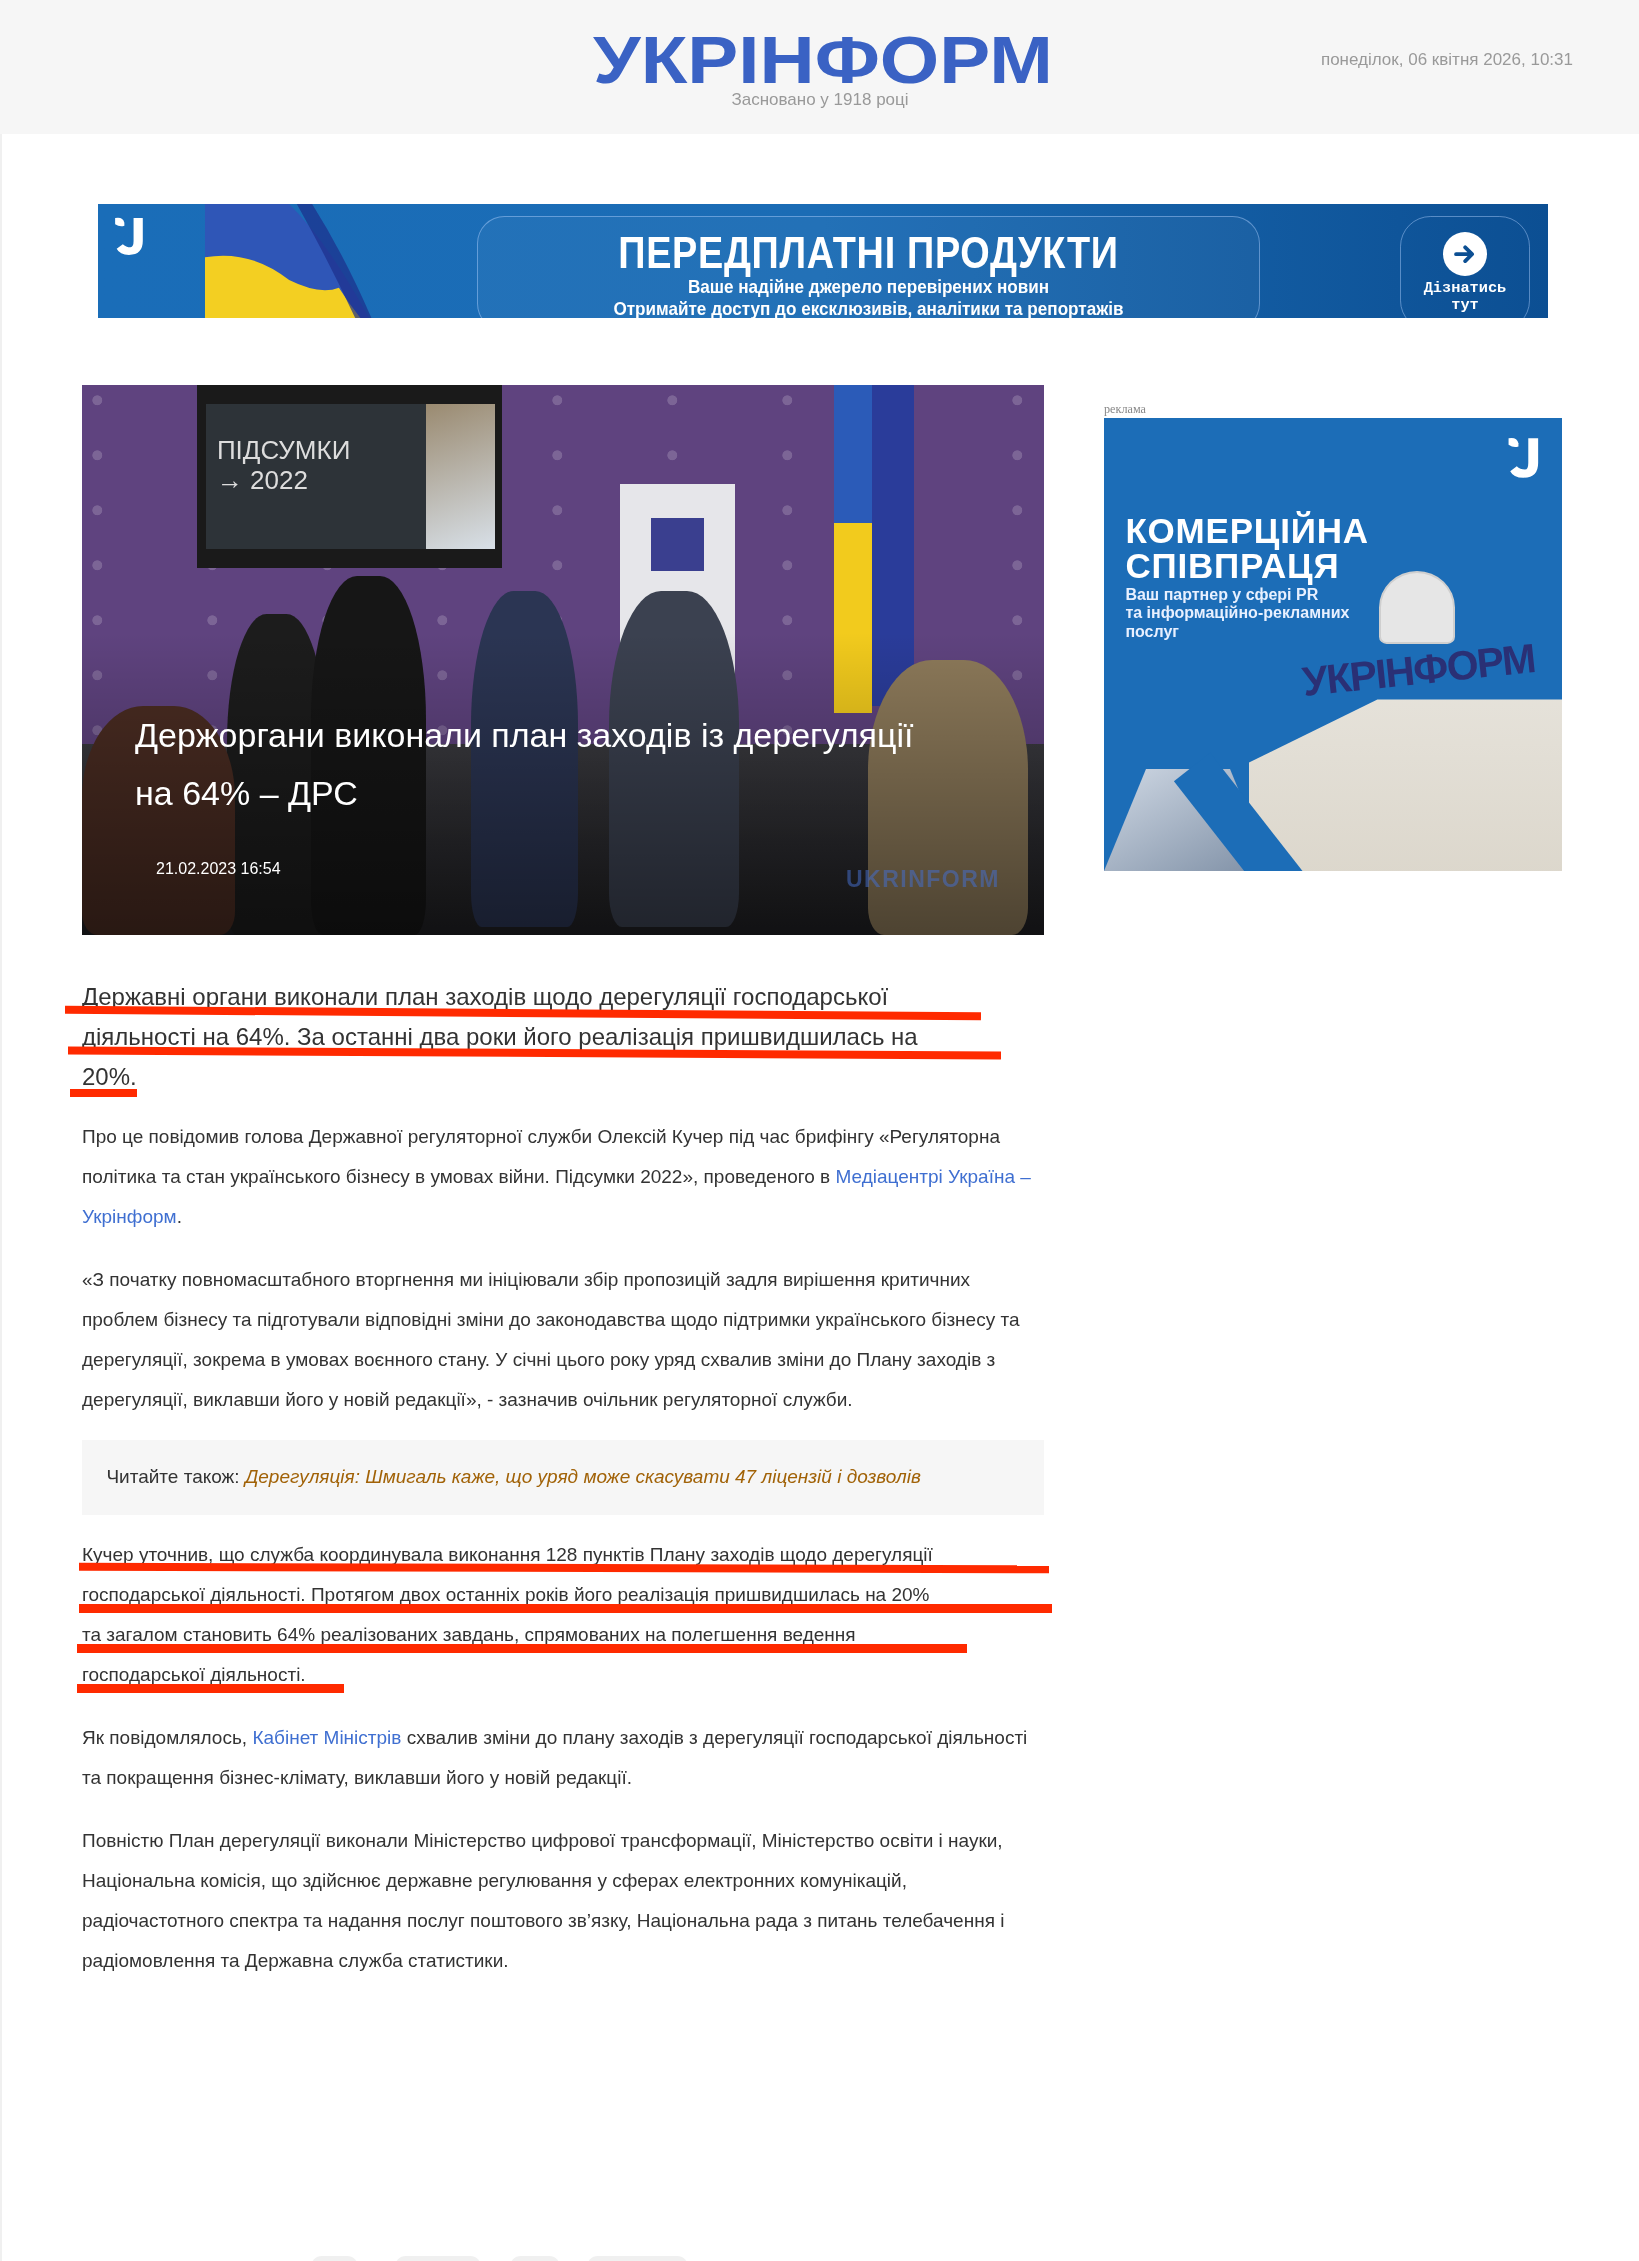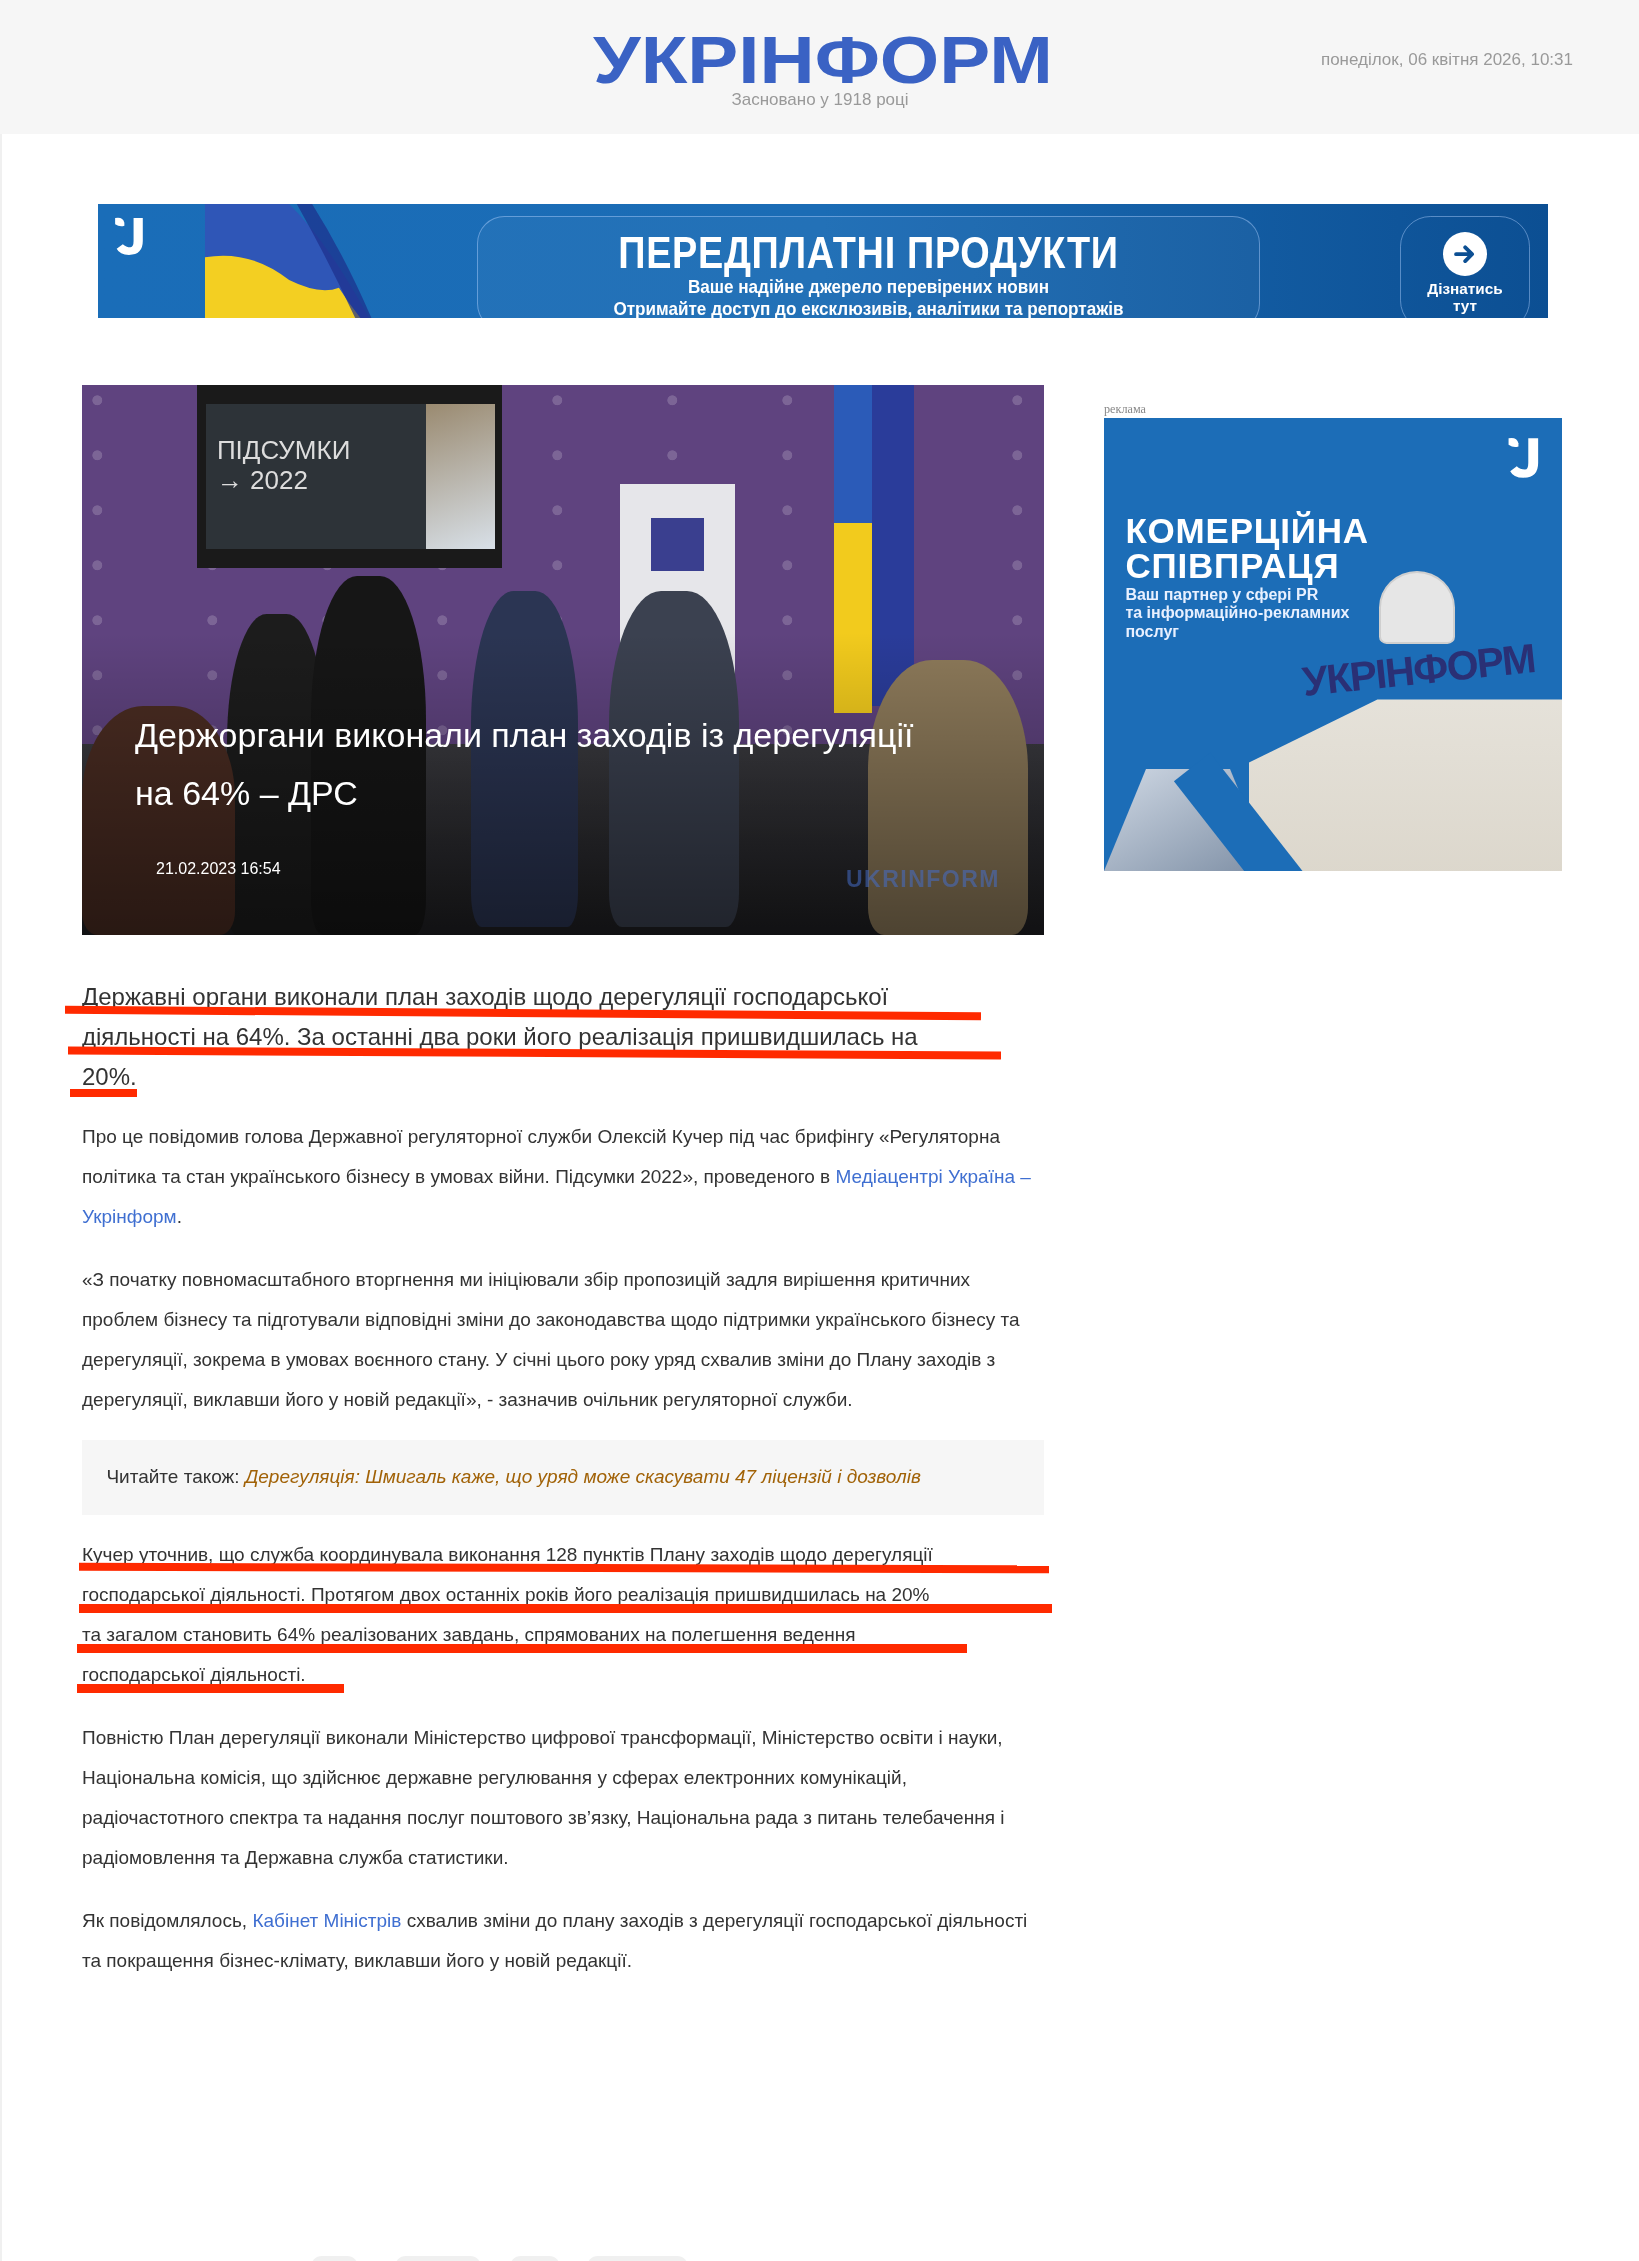--- a/index.html
+++ b/index.html
@@ -18,21 +18,21 @@
     background: linear-gradient(90deg, #1a6db8 0%, #1b6cb5 50%, #0c4f93 100%); overflow: hidden; cursor: pointer; }
   .tb-logo { position: absolute; left: 13.7px; top: 10.7px; width: 37px; height: 43px; }
   .tb-flag { position: absolute; left: 107px; top: 0; width: 176px; height: 137px; }
   .tb-pill { position: absolute; left: 379px; top: 11.5px; width: 783px; height: 115px; border: 1.5px solid rgba(180,210,255,0.45); border-radius: 27.5px;
     background: rgba(255,255,255,0.04); text-align: center; color: #fff; }
   .tb-title { font-size: 44px; font-weight: bold; letter-spacing: 0.8px; margin-top: 13.7px; line-height: 46px; transform: scaleX(0.86); }
   .tb-sub { font-size: 19px; font-weight: bold; line-height: 21.4px; transform: scaleX(0.9); }
   .tb-cta { position: absolute; left: 1302px; top: 11.5px; width: 130px; height: 115px; border: 1.5px solid rgba(180,210,255,0.45); border-radius: 30.5px; text-align: center; color: #fff; }
   .tb-cta-circle { width: 44px; height: 44px; border-radius: 50%; background: #fff; margin: 15.3px auto 4.6px; position: relative; }
   .tb-cta-circle svg { position: absolute; left: 10px; top: 10px; width: 24.4px; height: 24.4px; }
-  .tb-cta-label { font-size: 15.3px; font-weight: bold; line-height: 17px; }
+  .tb-cta-label { font-size: 15.3px; font-weight: bold; line-height: 17px; font-family: Liberation Mono, monospace; }
 
   .hero { position: absolute; left: 82px; top: 385px; width: 962px; height: 550px; overflow: hidden;
     background: linear-gradient(180deg, #5a3f7a 0%, #5b4079 40%, #3c3a44 60%, #24232a 100%); }
   .hero-wall { position: absolute; left: 0; top: 0; width: 962px; height: 382px;
     background-color: #5f437f;
     background-image: radial-gradient(circle at 15.3px 15.3px, rgba(255,255,255,0.18) 4.6px, transparent 5.3px);
     background-size: 115px 55px; }
   .hero-screen { position: absolute; left: 115px; top: 0; width: 305px; height: 183px; background: #1a1a1a; }
   .hero-screen-inner { position: absolute; left: 9.2px; top: 19px; width: 220px; height: 145px; background: #2d3338; color: #ddd; }
   .hero-screen-inner span { display: block; font-size: 26px; padding-left: 10.7px; line-height: 30.5px; }
@@ -181,23 +181,23 @@
     <a class="ra-link">Дерегуляція: Шмигаль каже, що уряд може скасувати 47 ліцензій і дозволів</a>
   </div>
 
   <div class="hl-block">
     <span class="hl-line"><span>Кучер уточнив, що служба координувала виконання 128 пунктів Плану заходів щодо дерегуляції</span><i class="mark" style="left:-3.1px;top:29px;width:970px;transform:rotate(0.15deg)"></i></span>
     <span class="hl-line"><span>господарської діяльності. Протягом двох останніх років його реалізація пришвидшилась на 20%</span><i class="mark" style="left:-3.1px;top:29px;width:973px;"></i></span>
     <span class="hl-line"><span>та загалом становить 64% реалізованих завдань, спрямованих на полегшення ведення</span><i class="mark" style="left:-4.6px;top:29px;width:890px;"></i></span>
     <span class="hl-line"><span>господарської діяльності.</span><i class="mark" style="left:-4.6px;top:29px;width:267px;"></i></span>
   </div>
 
+  <p class="para"><span>Як повідомлялось, </span><a class="link">Кабінет Міністрів</a><span> схвалив зміни до плану заходів з дерегуляції господарської діяльності та покращення бізнес-клімату, виклавши його у новій редакції.</span></p>
+
   <p class="para">Повністю План дерегуляції виконали Міністерство цифрової трансформації, Міністерство освіти і науки, Національна комісія, що здійснює державне регулювання у сферах електронних комунікацій, радіочастотного спектра та надання послуг поштового зв’язку, Національна рада з питань телебачення і радіомовлення та Державна служба статистики.</p>
-
-  <p class="para"><span>Як повідомлялось, </span><a class="link">Кабінет Міністрів</a><span> схвалив зміни до плану заходів з дерегуляції господарської діяльності та покращення бізнес-клімату, виклавши його у новій редакції.</span></p>
 
 </div>
 
 <div class="tags">
   <div class="tag" style="left:6.1px;width:47px"></div>
   <div class="tag" style="left:90px;width:86px"></div>
   <div class="tag" style="left:205px;width:50px"></div>
   <div class="tag" style="left:282px;width:101px"></div>
 </div>
 

